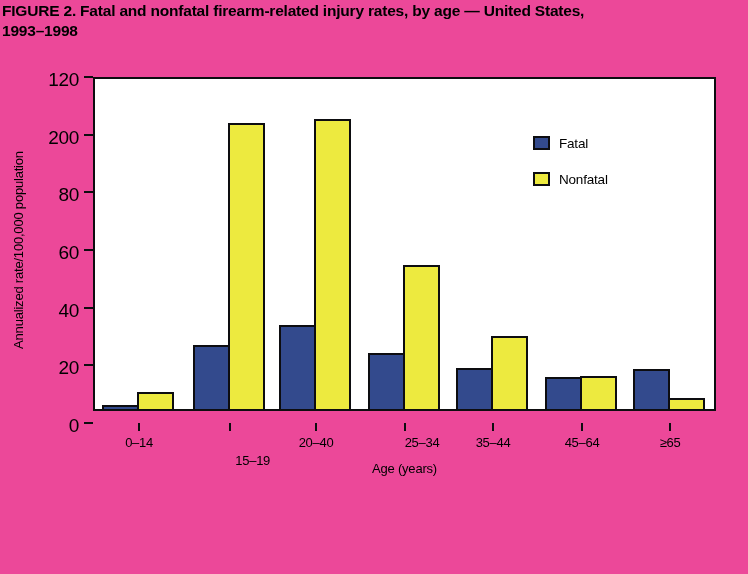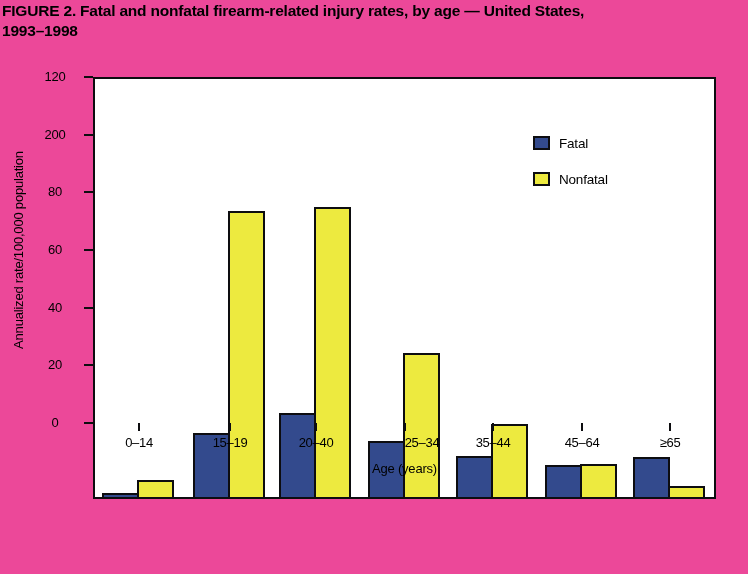--- a/index.html
+++ b/index.html
@@ -12,38 +12,38 @@
     overflow:hidden;
   }
   .fig-title{
     position:absolute;left:2px;top:1px;width:744px;
     font-size:15.5px;font-weight:700;line-height:20px;
     letter-spacing:-0.2px;
     white-space:pre-line;
   }
   .chart{position:absolute;left:0;top:58px;width:748px;height:452px;}
   .plot{
-    position:absolute;left:93px;top:19px;width:623px;height:422px;
+    position:absolute;left:93px;top:19px;width:623px;height:334px;
     border:2px solid #0d0d10;box-sizing:border-box;
     background:#fff;
   }
   .y-label{
     position:absolute;left:18px;top:192px;
     transform:translate(-50%,-50%) rotate(-90deg);
     white-space:nowrap;
     font-size:13px;letter-spacing:-0.2px;
   }
   .x-label{
     position:absolute;left:93px;top:403px;width:623px;
     text-align:center;font-size:13px;letter-spacing:-0.2px;
   }
   .ytick-line{position:absolute;width:9px;height:2px;background:#0d0d10;}
   .ytick-label{
-    position:absolute;width:48px;text-align:center;
-    font-size:13px;letter-spacing:-0.3px;
+    position:absolute;width:48px;text-align:right;
+    font-size:19px;letter-spacing:-0.3px;
   }
   .xtick-line{position:absolute;width:2px;height:8px;background:#0d0d10;}
   .xtick-label{
     position:absolute;width:80px;text-align:center;
     font-size:13px;letter-spacing:-0.3px;
   }
   .bar-group{
     position:absolute;bottom:0;width:74px;
     display:flex;align-items:flex-end;
   }
@@ -132,21 +132,21 @@
         <div class="ytick-label" style="left: 31px; top: 126.333px;">80</div>
         <div class="ytick-line" style="left: 84px; top: 75.6667px;"></div>
         <div class="ytick-label" style="left: 31px; top: 68.6667px;">200</div>
         <div class="ytick-line" style="left: 84px; top: 18px;"></div>
         <div class="ytick-label" style="left: 31px; top: 11px;">120</div>
       </div>
     <div id="x-axis">
         <div class="xtick-line" style="left: 138px; top: 365px;"></div>
         <div class="xtick-label" style="left: 99px; top: 377px;">0–14</div>
         <div class="xtick-line" style="left: 229px; top: 365px;"></div>
-        <div class="xtick-label" style="left: 190px; top: 377px;">15–19</div>
+        <div class="xtick-label" style="left: 190px; top: 395px; text-align: right;">15–19</div>
         <div class="xtick-line" style="left: 315px; top: 365px;"></div>
         <div class="xtick-label" style="left: 276px; top: 377px;">20–40</div>
         <div class="xtick-line" style="left: 404px; top: 365px;"></div>
         <div class="xtick-label" style="left: 382px; top: 377px;">25–34</div>
         <div class="xtick-line" style="left: 492px; top: 365px;"></div>
         <div class="xtick-label" style="left: 453px; top: 377px;">35–44</div>
         <div class="xtick-line" style="left: 581px; top: 365px;"></div>
         <div class="xtick-label" style="left: 542px; top: 377px;">45–64</div>
         <div class="xtick-line" style="left: 669px; top: 365px;"></div>
         <div class="xtick-label" style="left: 630px; top: 377px;">≥65</div>

